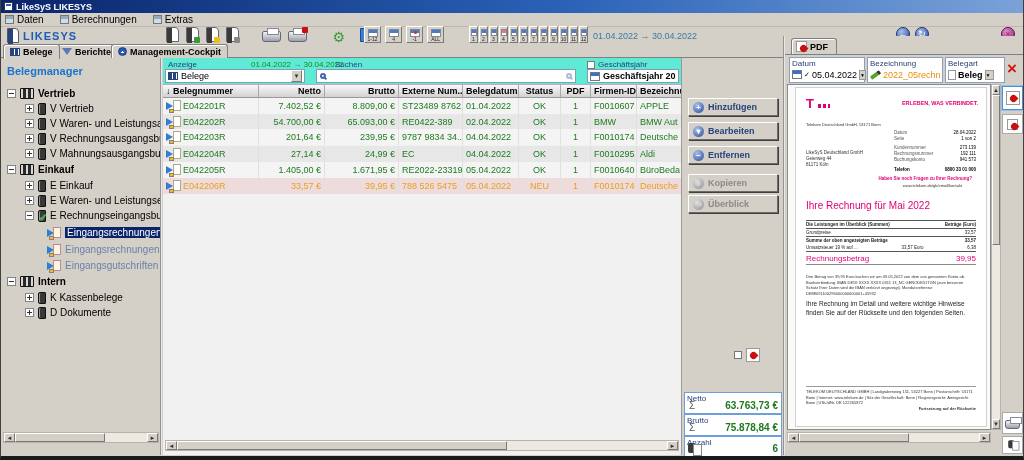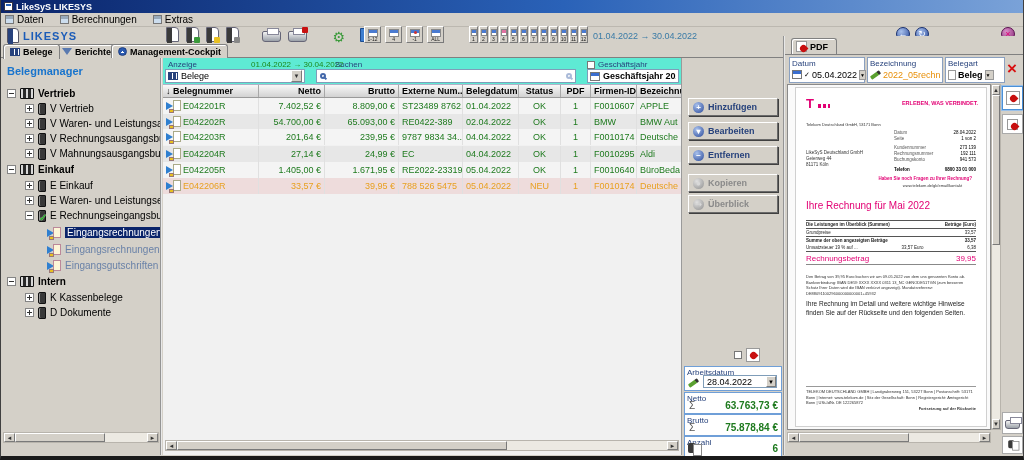--- a/index.html
+++ b/index.html
@@ -610,28 +610,20 @@
     <div class="actbtn disabled" style="top:137px;">
         <span class="bico">➝</span>
         <span>Überblick</span>
       </div>
 
     <div class="abs" style="left:52px; top:290px; display:flex; align-items:center; gap:4px;">
       <span class="chk"></span>
       <span class="acro"></span>
     </div>
 
-    <div class="sumbox" style="top:308px; height:25px;">
-      <span>Arbeitsdatum</span>
-      <span class="pencil" style="position:absolute; left:3px; bottom:2px;"></span>
-      <span class="datefield">
-        <span>28.04.2022</span>
-        <span class="dd">▼</span>
-      </span>
-    </div>
     <div class="sumbox" style="top:334px; height:22px;">
       <span>Netto</span>
       <span class="sigma">Σ</span>
       <span class="val">63.763,73 €</span>
     </div>
     <div class="sumbox" style="top:356px; height:22px;">
       <span>Brutto</span>
       <span class="sigma">Σ</span>
       <span class="val">75.878,84 €</span>
     </div>

